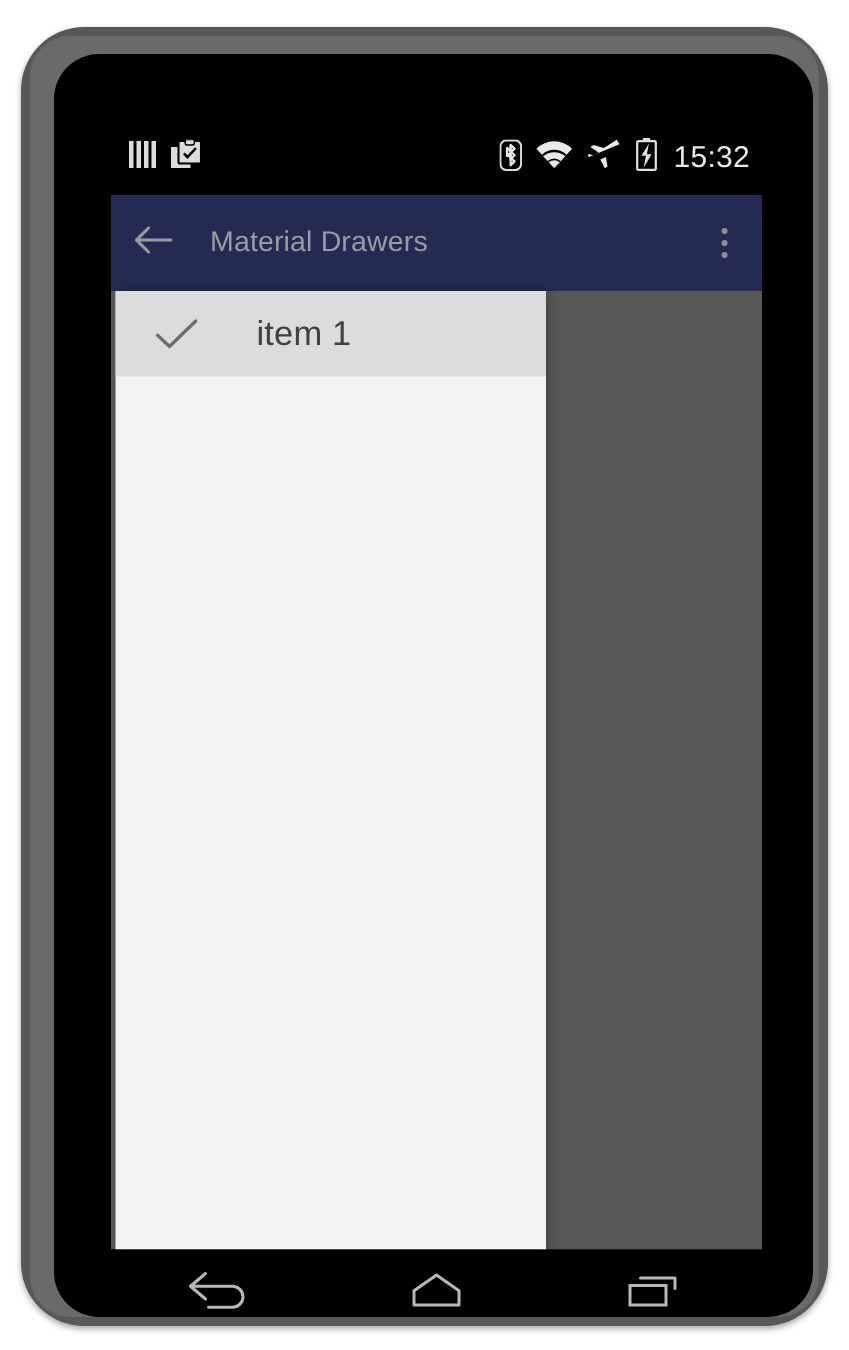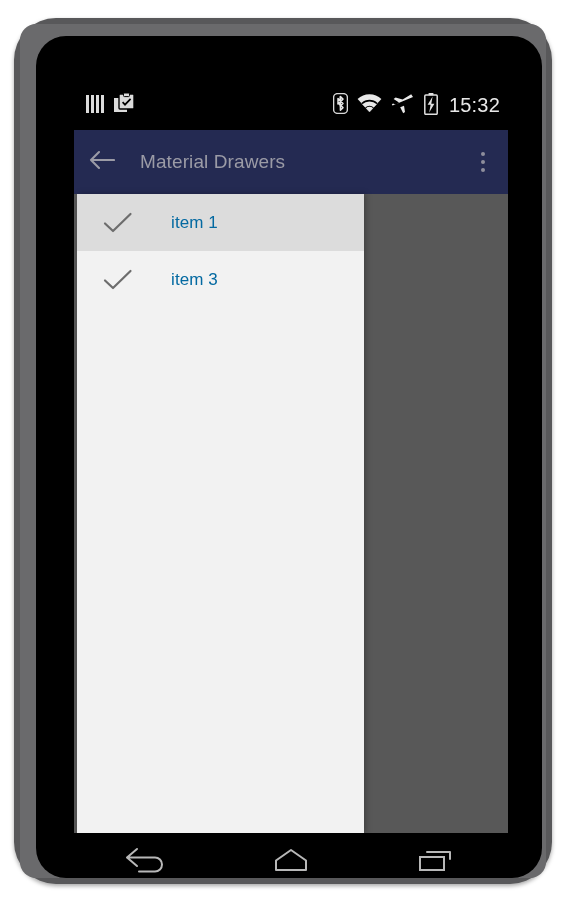--- a/index.html
+++ b/index.html
@@ -26,21 +26,21 @@
     background: #58585a;
     box-shadow: 0 2px 4px rgba(0,0,0,0.35);
     box-sizing: border-box;
   }
   .device-inner {
     position: absolute;
     left: 6px;
     top: 6px;
     right: 6px;
     bottom: 6px;
-    border-radius: 16px;
+    border-radius: 27px;
     background: #6a6a6c;
   }
   .device-screen-bed {
     position: absolute;
     left: 16px;
     top: 12px;
     width: 506px;
     height: 842px;
     border-radius: 30px;
     background: #000000;
@@ -165,22 +165,22 @@
     background: #dcdcdc;
   }
   .drawer-item-icon {
     width: 46px;
     margin-left: 26px;
     display: flex;
     align-items: center;
     justify-content: flex-start;
   }
   .drawer-item-label {
-    font-size: 17px;
-    color: #0369a1;
+    font-size: 23px;
+    color: #404040;
     margin-left: 22px;
     letter-spacing: 0.1px;
   }
 
   
   .navbar {
     position: absolute;
     left: 0;
     top: 752px;
     width: 434px;
@@ -286,28 +286,20 @@
             <div class="drawer-item selected">
               <span class="drawer-item-icon">
                 <svg width="30" height="24" viewBox="0 0 30 24">
                   <path d="M2 12.5 L10 20 L27.5 3" fill="none" stroke="#6d6d6d" stroke-width="2.2" stroke-linecap="round" stroke-linejoin="round"></path>
                 </svg>
               </span>
               <span class="drawer-item-label">item 1</span>
             </div>
 
 
-            <div class="drawer-item">
-              <span class="drawer-item-icon">
-                <svg width="30" height="24" viewBox="0 0 30 24">
-                  <path d="M2 12.5 L10 20 L27.5 3" fill="none" stroke="#6d6d6d" stroke-width="2.2" stroke-linecap="round" stroke-linejoin="round"></path>
-                </svg>
-              </span>
-              <span class="drawer-item-label">item 3</span>
-            </div>
 
           </div>
         </div>
 
         <div class="navbar">
           <div class="nav-btn">
             <span>
               <svg width="44" height="30" viewBox="0 0 44 30">
                 <path d="M3 11.5 L13 3 M3 11.5 L13 20 M3 11.5 L31 11.5
                          A7 7 0 0 1 31 25.5 L15 25.5" fill="none" stroke="#b8b8b8" stroke-width="2" stroke-linecap="round" stroke-linejoin="round"></path>

